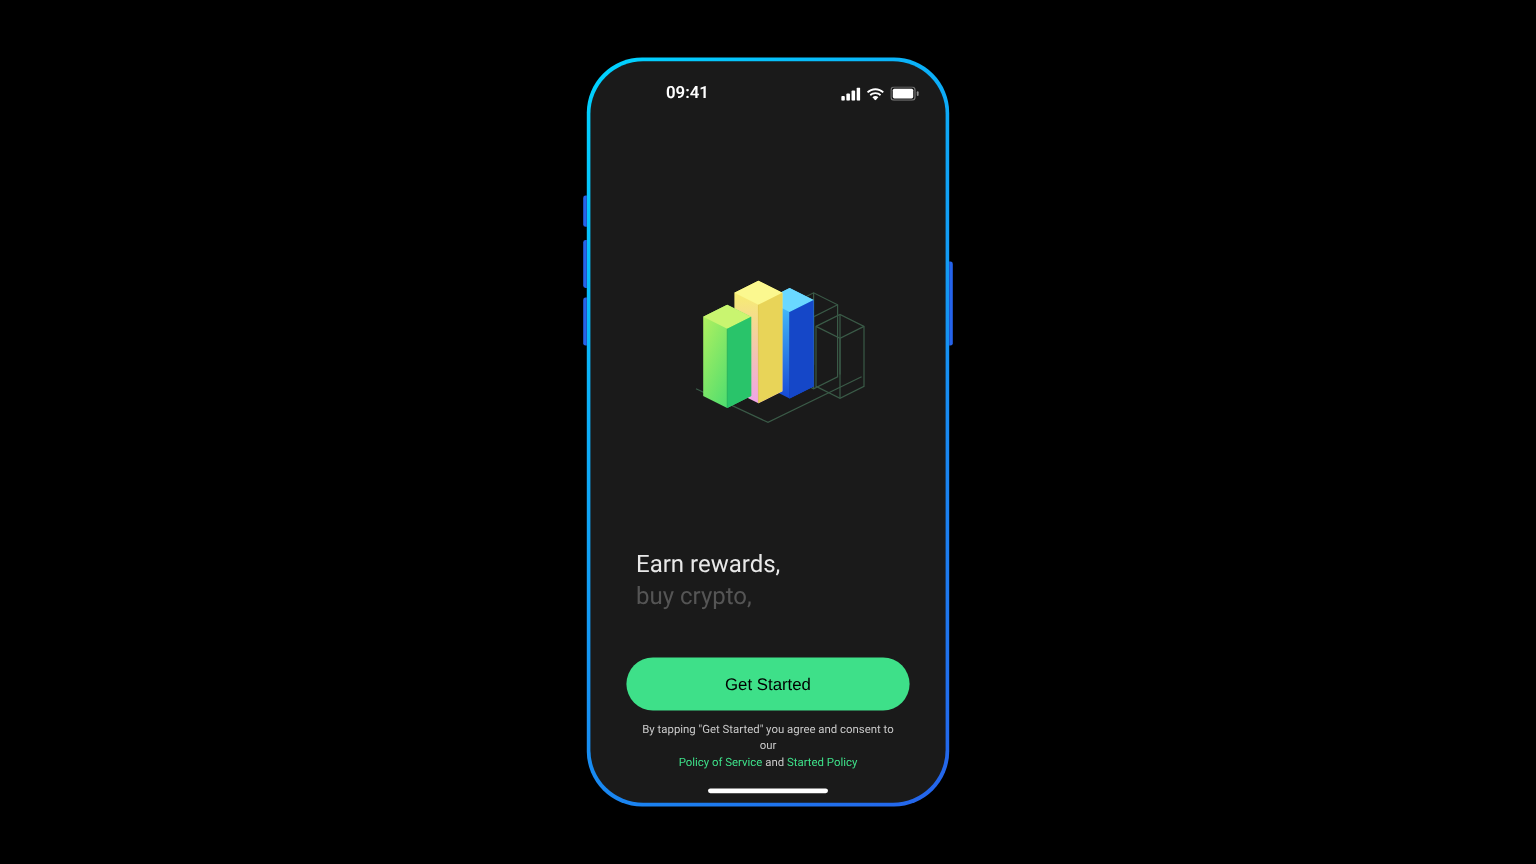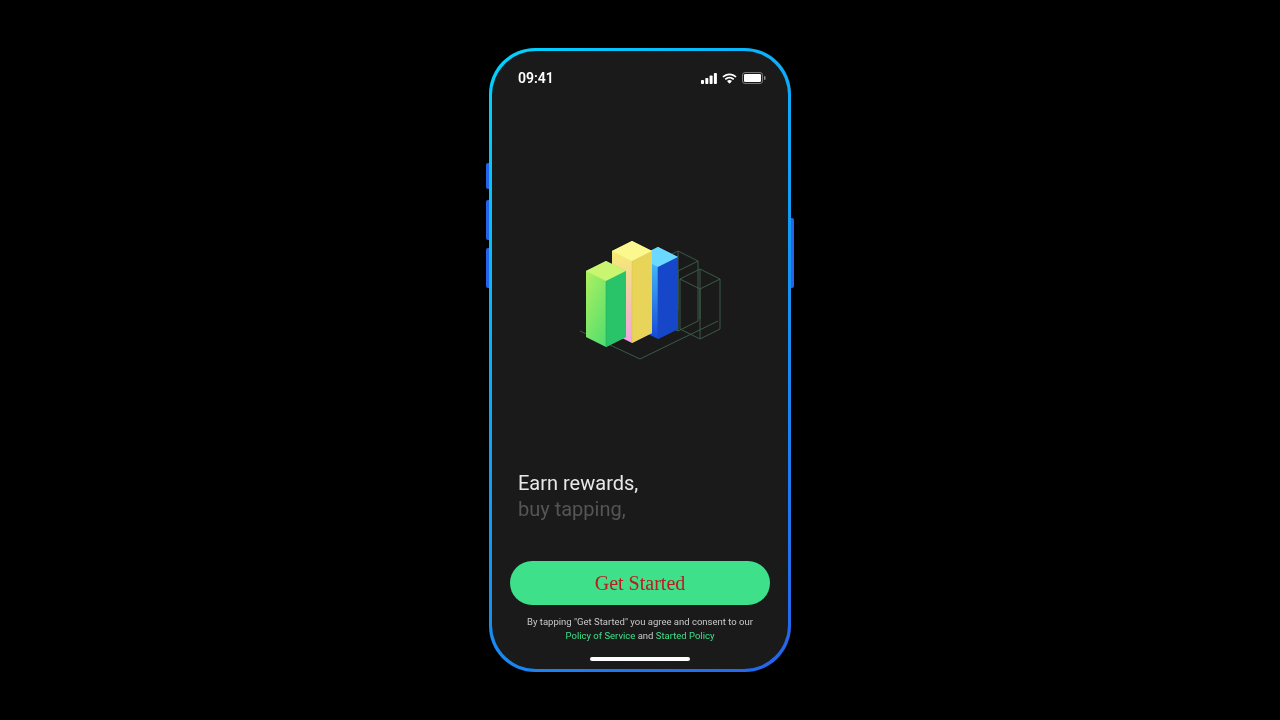--- a/index.html
+++ b/index.html
@@ -71,31 +71,32 @@
     display: flex;
     justify-content: space-between;
     align-items: center;
     padding: 14px 22px 0 26px;
     height: 40px;
   }
   .status-time {
     color: #fff;
     font-size: 14px;
     font-weight: 600;
+    margin-left: 37px;
   }
   .status-icons {
     display: flex;
     align-items: center;
     gap: 5px;
   }
   .content-area {
     flex: 1;
     display: flex;
     flex-direction: column;
-    padding: 0 18px;
+    padding: 0 30px;
   }
   .illustration-wrap {
     flex: 1;
     display: flex;
     align-items: center;
     justify-content: center;
     margin-top: 30px;
   }
   .tagline-wrap {
     padding: 0 8px 40px 8px;
@@ -106,29 +107,28 @@
     font-weight: 400;
   }
   .tagline-secondary {
     color: #555;
     font-size: 20px;
     font-weight: 400;
     margin-top: 2px;
   }
   .cta-button {
     background: #3ee089;
-    color: #b91c1c;
+    color: #000000;
     border: none;
     border-radius: 28px;
     height: 44px;
     width: 100%;
-    font-size: 20px;
+    font-size: 14px;
     font-weight: 500;
     cursor: pointer;
-    font-family: Liberation Serif, serif;
   }
   .legal-text {
     font-size: 9.5px;
     color: #c9c9c9;
     text-align: center;
     margin-top: 10px;
     line-height: 1.45;
     padding: 0 8px;
   }
   .legal-link {
@@ -230,21 +230,21 @@
             <path d="M 36 50 L 56 40 L 76 50 L 76 116 L 56 126 L 36 116 Z" fill="url(#grad1)"></path>
             <path d="M 36 50 L 56 60 L 76 50 L 56 40 Z" fill="#c9f570"></path>
             <path d="M 56 60 L 76 50 L 76 116 L 56 126 Z" fill="#29c46a"></path>
             <path d="M 56 60 L 56 126" stroke="#1fa557" stroke-width="0.5"></path>
           </g>
         </svg>
       </div>
 
       <div class="tagline-wrap">
         <div class="tagline-primary">Earn rewards,</div>
-        <div class="tagline-secondary">buy tapping,</div>
+        <div class="tagline-secondary">buy crypto,</div>
       </div>
 
       <button class="cta-button">Get Started</button>
 
       <div class="legal-text">
         <span>By tapping "Get Started" you agree and consent to our</span><br>
         <span class="legal-link">Policy of Service</span><span> and </span><span class="legal-link">Started Policy</span>
       </div>
 
     </div>

